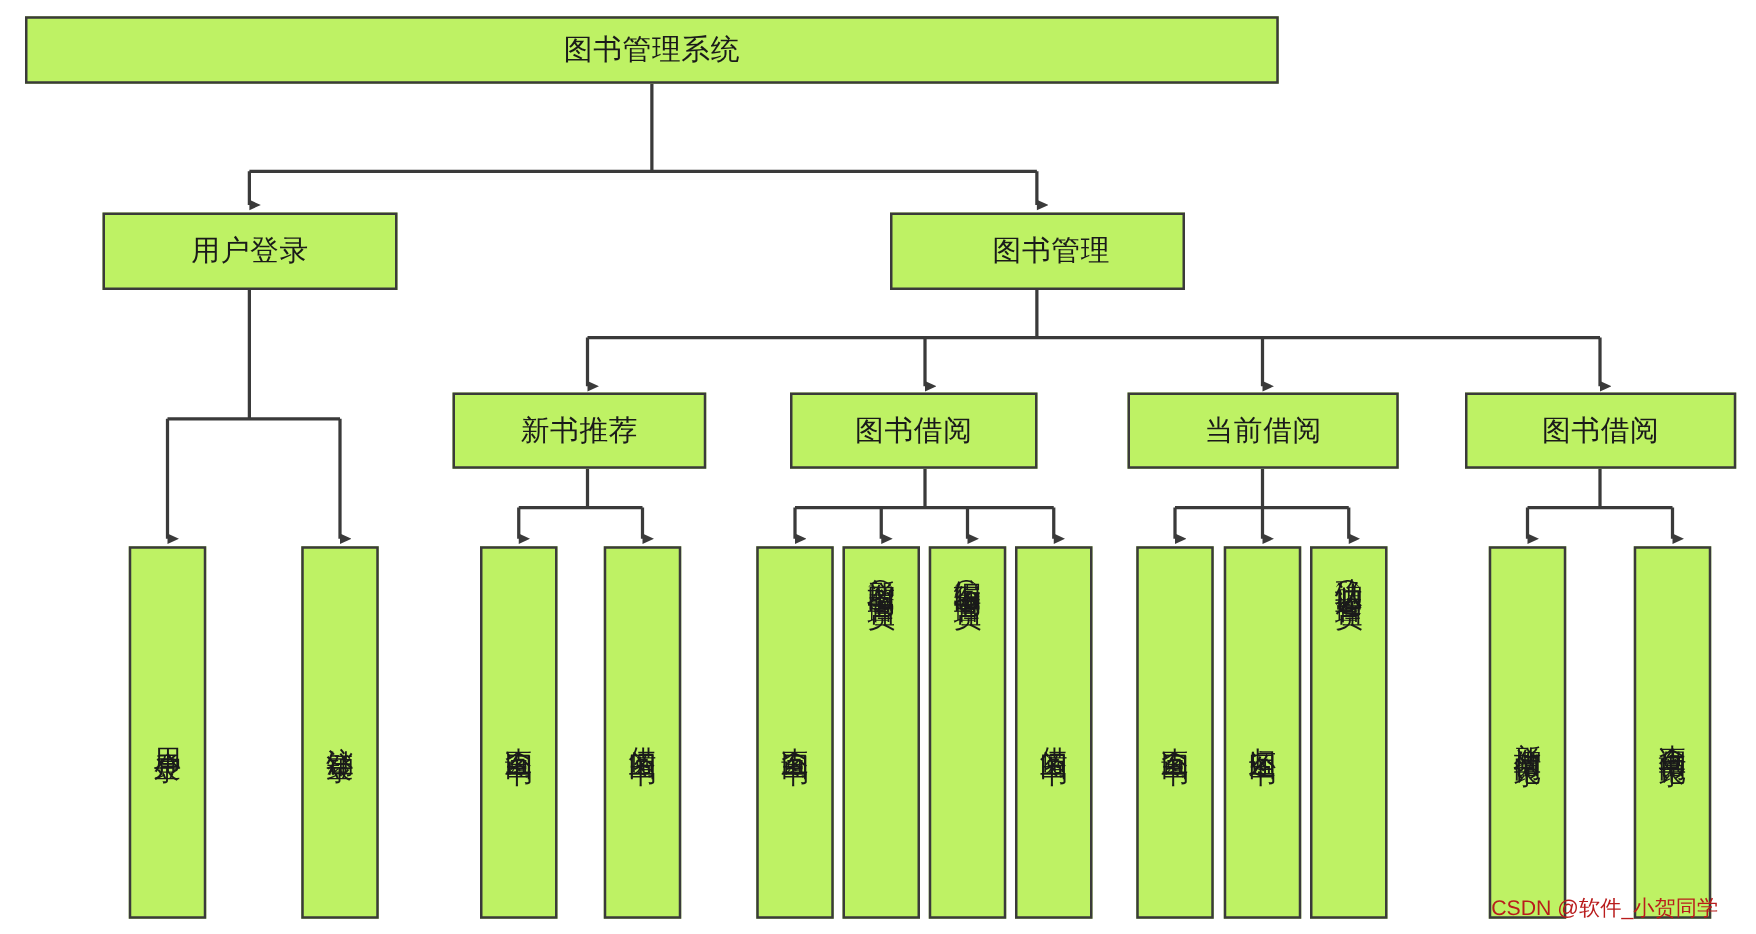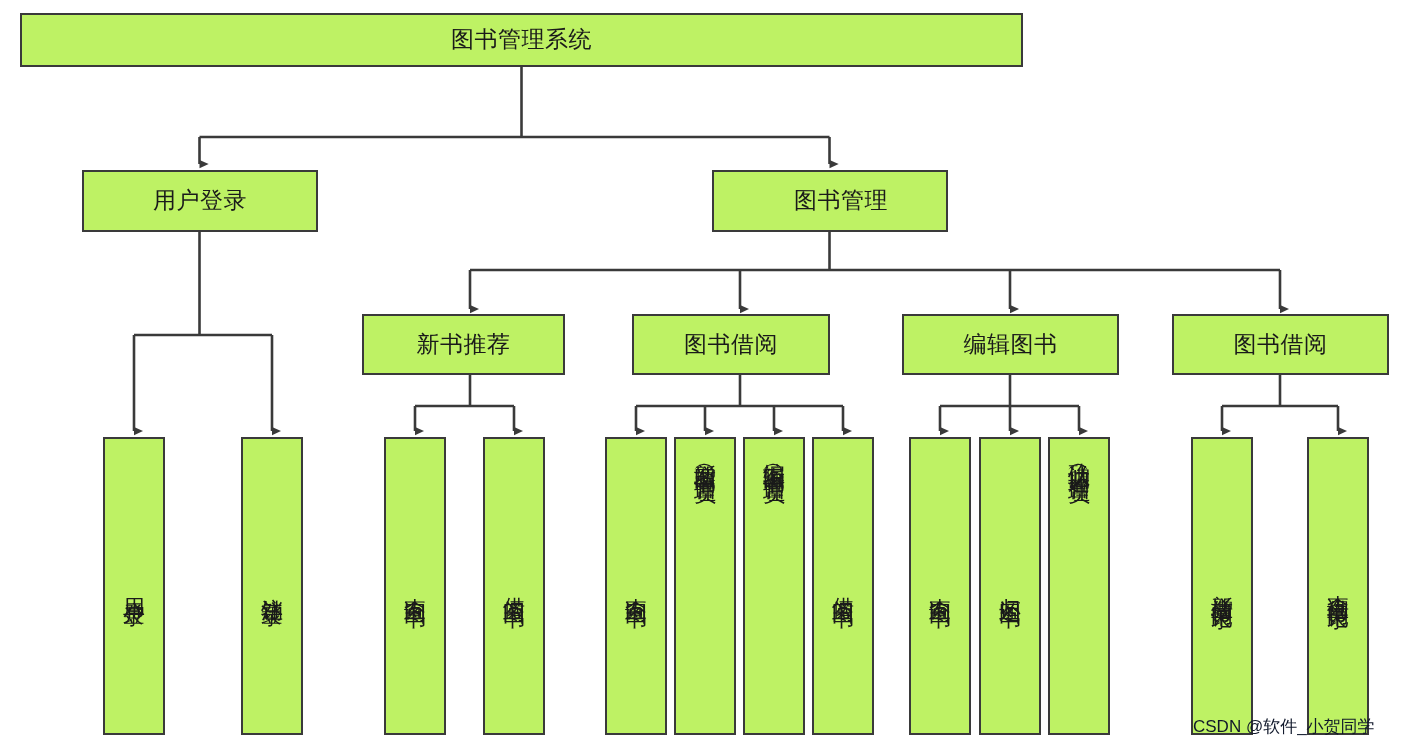--- a/index.html
+++ b/index.html
@@ -63,21 +63,21 @@
     line-height: 1.18;
     letter-spacing: 3px;
     white-space: nowrap;
   }
   .node.v.center-v {
     align-items: center;
     padding-top: 0;
   }
   .watermark {
     position: absolute;
-    color: #0f172a;
+    color: #b91c1c;
     font-size: 17px;
     white-space: nowrap;
     z-index: 5;
     font-family: "Liberation Sans", "DejaVu Sans", sans-serif;
   }
 </style>
 </head>
 <body>
 
 <div id="canvas">
@@ -148,21 +148,21 @@
 
   <div class="node h" style="left:362px; top:314px; width:203px; height:61px;">
     <span class="node-label">新书推荐</span>
   </div>
 
   <div class="node h" style="left:632px; top:314px; width:198px; height:61px;">
     <span class="node-label">图书借阅</span>
   </div>
 
   <div class="node h" style="left:902px; top:314px; width:217px; height:61px;">
-    <span class="node-label">编辑图书</span>
+    <span class="node-label">当前借阅</span>
   </div>
 
   <div class="node h" style="left:1172px; top:314px; width:217px; height:61px;">
     <span class="node-label">图书借阅</span>
   </div>
 
   <div class="node v center-v" style="left:103px; top:437px; width:62px; height:298px;">
     <span class="node-label">用户登录</span>
   </div>
 

